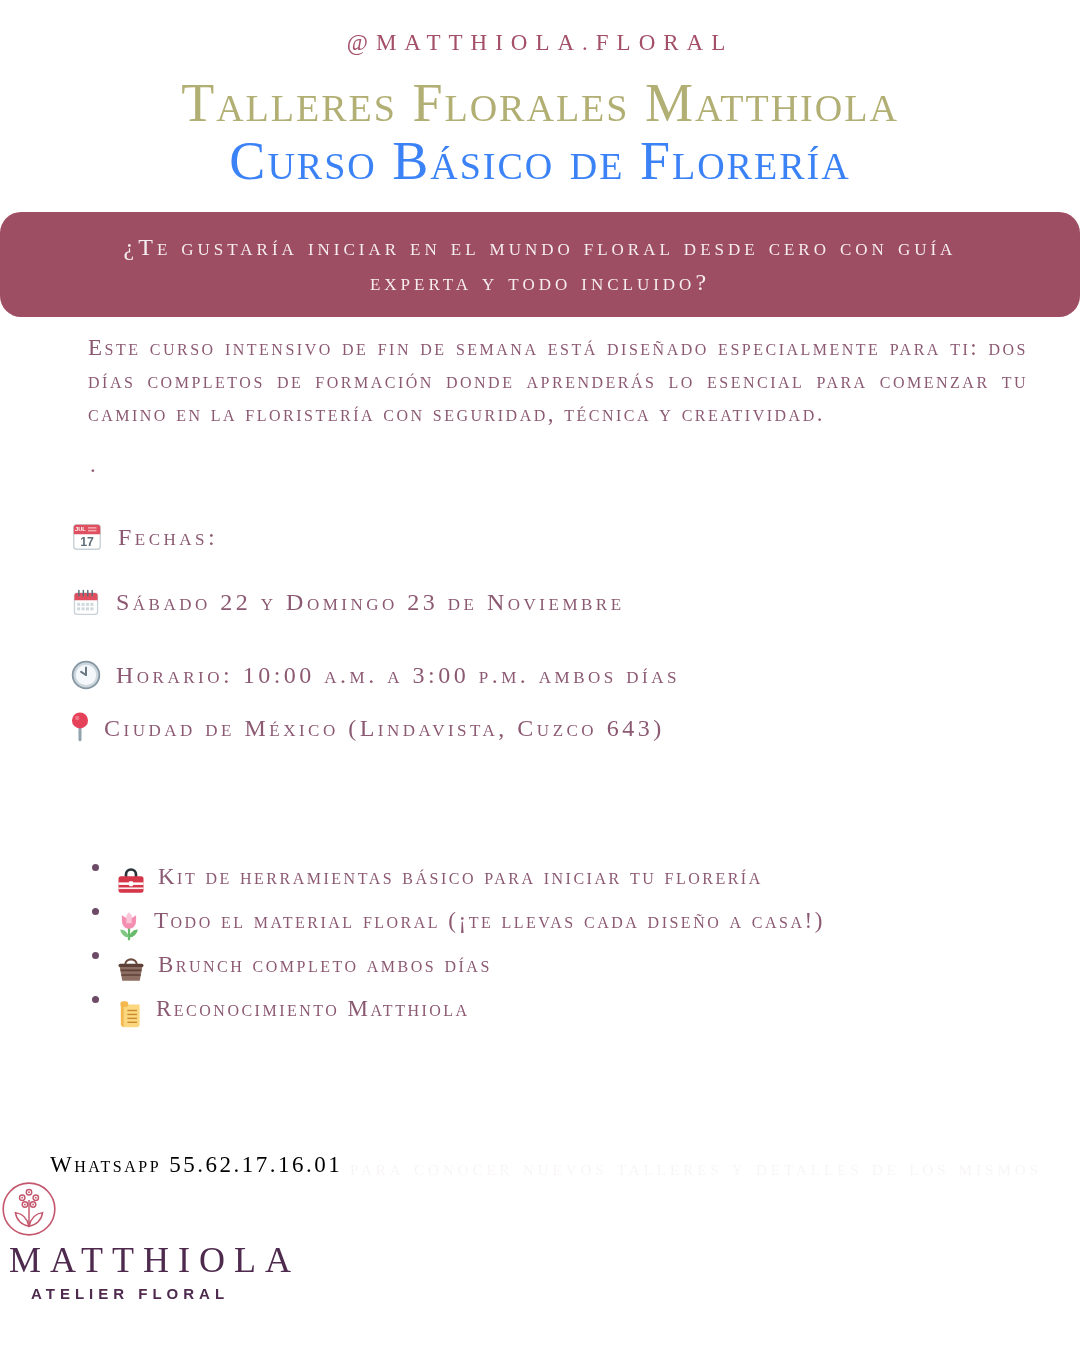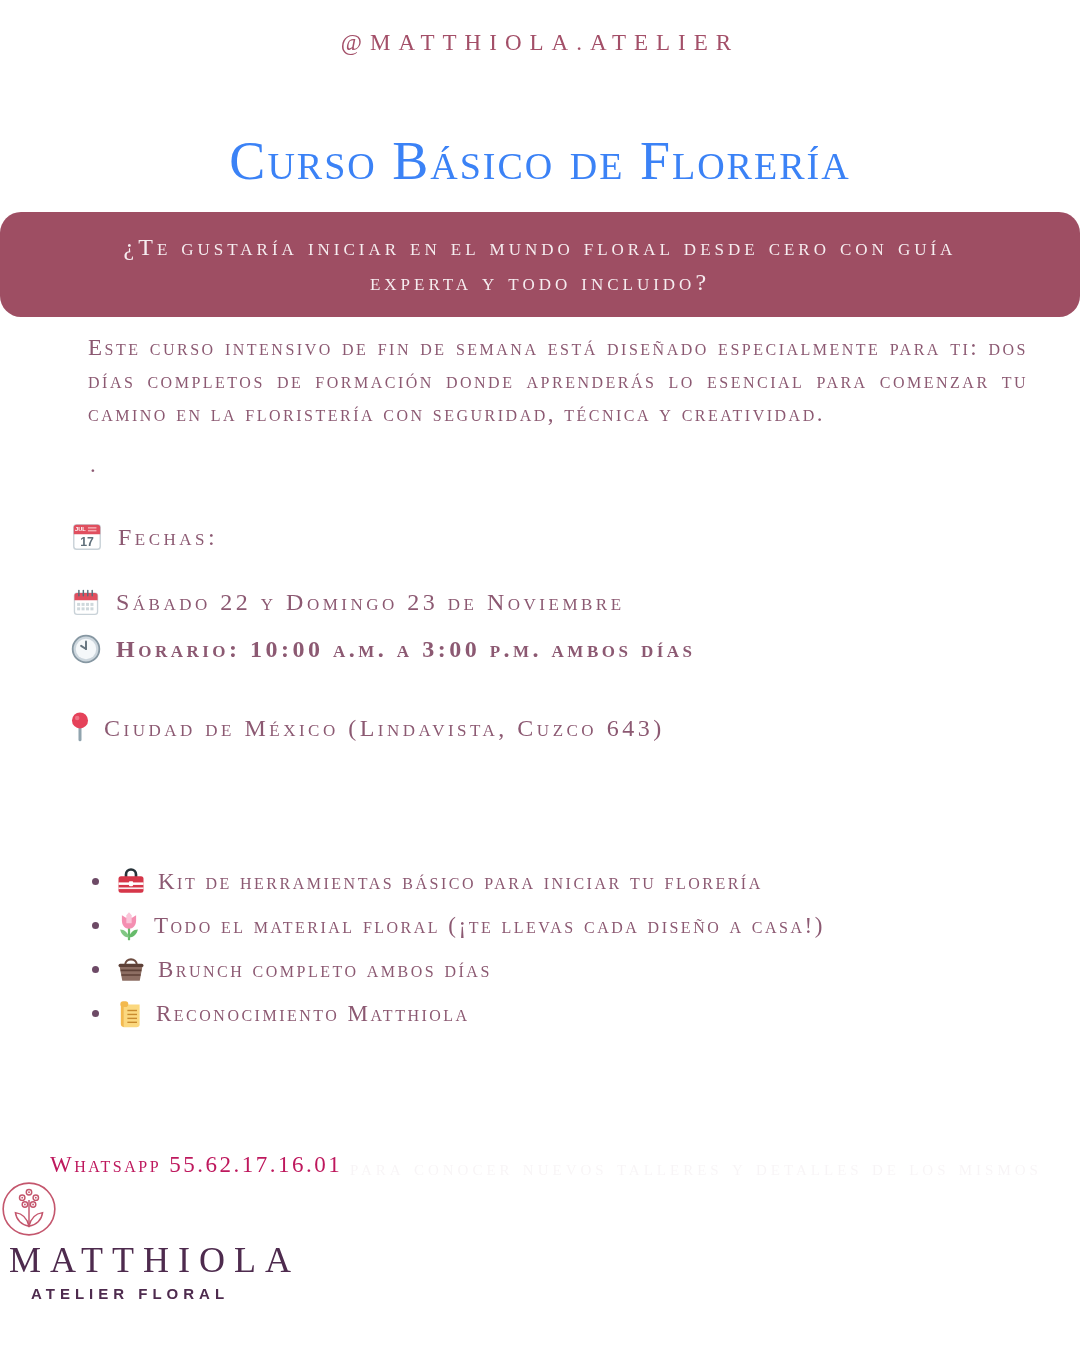--- a/index.html
+++ b/index.html
@@ -37,39 +37,39 @@
     position:absolute;top:452px;left:90px;font-size:23px;color:#8c5972;
   }
 
   .detail-row{
     position:absolute;left:70px;height:38px;
     display:flex;align-items:center;gap:14px;color:#8c5972;
   }
   .detail-text{font-variant:small-caps;font-size:24px;letter-spacing:3.5px;white-space:nowrap;}
   .row-0{top:518px;}
   .row-1{top:583px;}
-  .row-2{top:630px;font-weight:bold;}
+  .row-2{top:656px;}
   .row-3{top:709px;}
 
   .includes-heading{
     position:absolute;top:808px;left:76px;
     font-variant:small-caps;font-size:24px;letter-spacing:4px;color:#8c5972;
   }
   .includes-list{
     position:absolute;top:864px;left:92px;display:flex;flex-direction:column;gap:9px;
   }
-  .include-item{display:flex;align-items:center;gap:12px;height:35px;color:#8c5972;}
+  .include-item{display:flex;gap:12px;height:35px;color:#8c5972;}
   .bullet-dot{width:7px;height:7px;border-radius:50%;background:#6d4a66;flex:none;margin-right:5px;}
   .include-text{font-variant:small-caps;font-size:23px;letter-spacing:2.5px;white-space:nowrap;}
 
   .icon{display:inline-flex;flex:none;align-items:center;justify-content:center;}
 
   .whatsapp{
     position:absolute;top:1152px;left:50px;
-    font-variant:small-caps;font-size:23px;letter-spacing:2.5px;color:#be185d;white-space:nowrap;
+    font-variant:small-caps;font-size:23px;letter-spacing:2.5px;color:#000000;white-space:nowrap;
   }
   .ghost-text{
     position:absolute;top:1156px;left:350px;width:725px;
     font-variant:small-caps;font-size:21px;letter-spacing:4px;color:#8c5972;opacity:0.06;
     white-space:nowrap;overflow:hidden;
   }
 
   .logo{
     position:absolute;top:1180px;left:0;width:100%;
     display:flex;flex-direction:column;align-items:flex-start;
@@ -81,22 +81,23 @@
   .logo-sub{
     margin-top:5px;font-family:"Liberation Sans","DejaVu Sans",sans-serif;
     font-size:15px;font-weight:bold;letter-spacing:5px;padding-left:5px;color:#4e2b4e;margin-left:26px;
   }
 </style>
 </head>
 <body>
 
 <div class="page">
 
-  <div class="handle">@MATTHIOLA.ATELIER</div>
-
+  <div class="handle">@MATTHIOLA.FLORAL</div>
+
+  <div class="title title-1">Talleres Florales Matthiola</div>
   <div class="title title-2">Curso Básico de Florería</div>
 
   <div class="banner">
     <div class="banner-text">¿Te gustaría iniciar en el mundo floral desde cero con guía experta y todo incluido?</div>
   </div>
 
   <div class="intro">Este curso intensivo de fin de semana está diseñado especialmente para ti: dos días completos de formación donde aprenderás lo esencial para comenzar tu camino en la floristería con seguridad, técnica y creatividad.</div>
   <div class="intro-dot">.</div>
 
   <div class="detail-row row-0">

